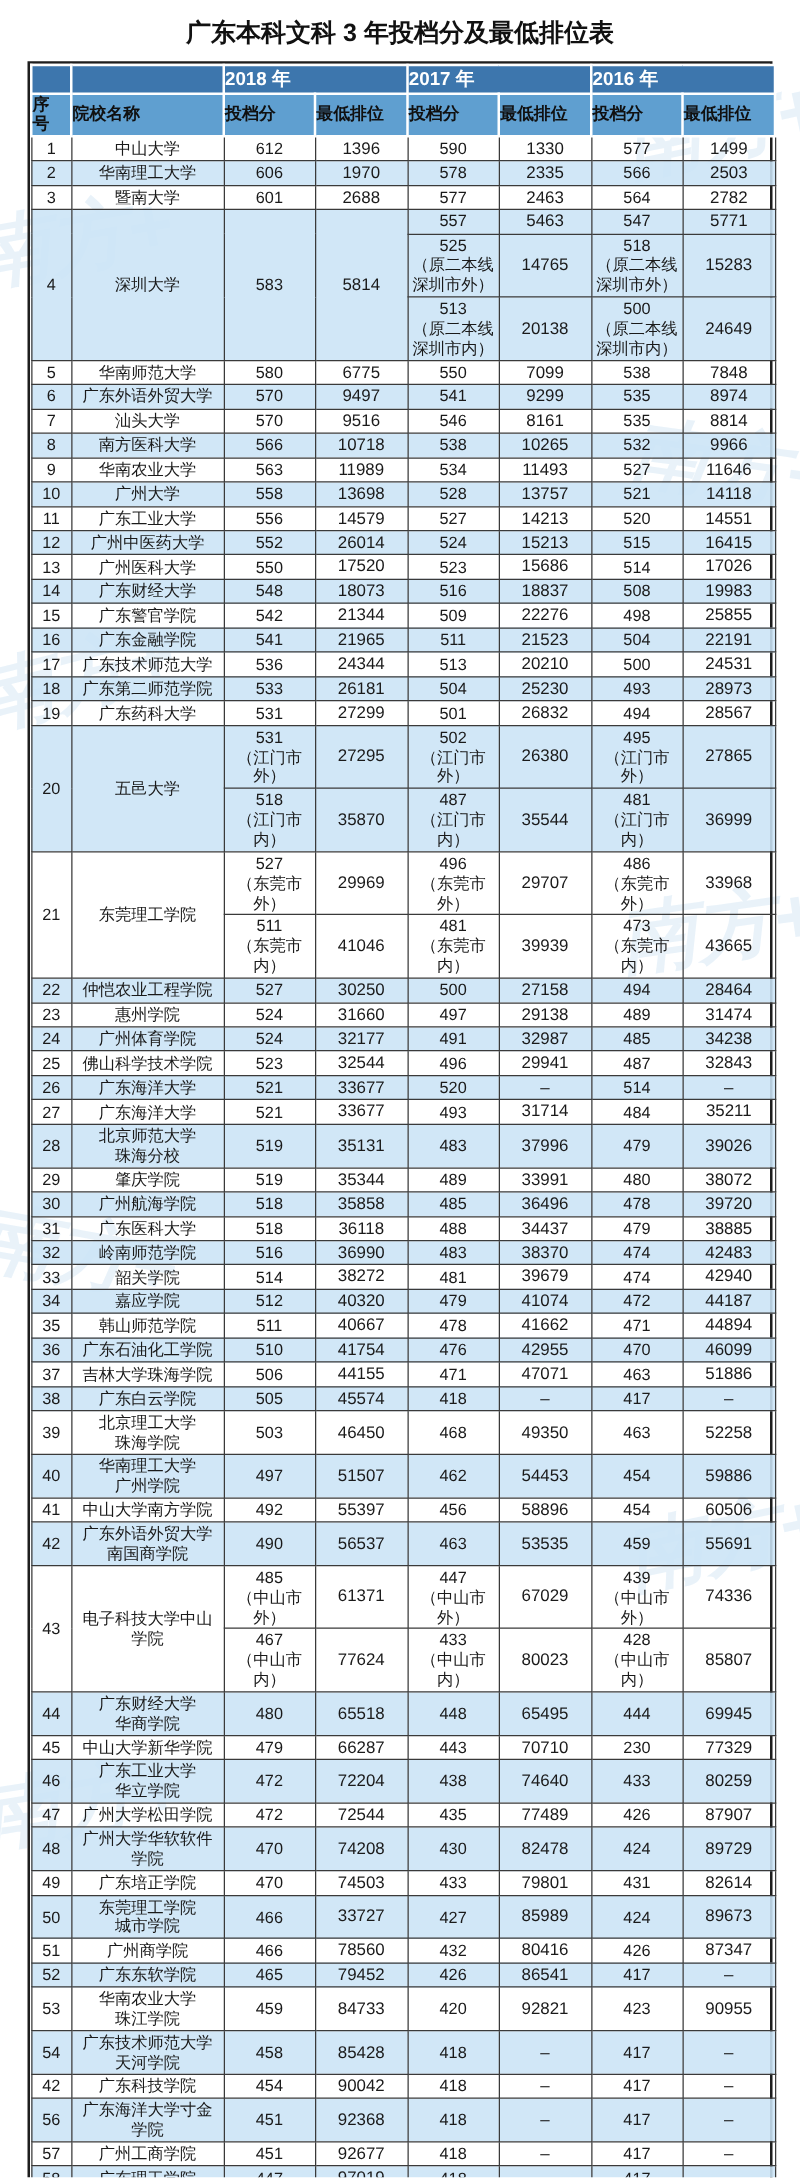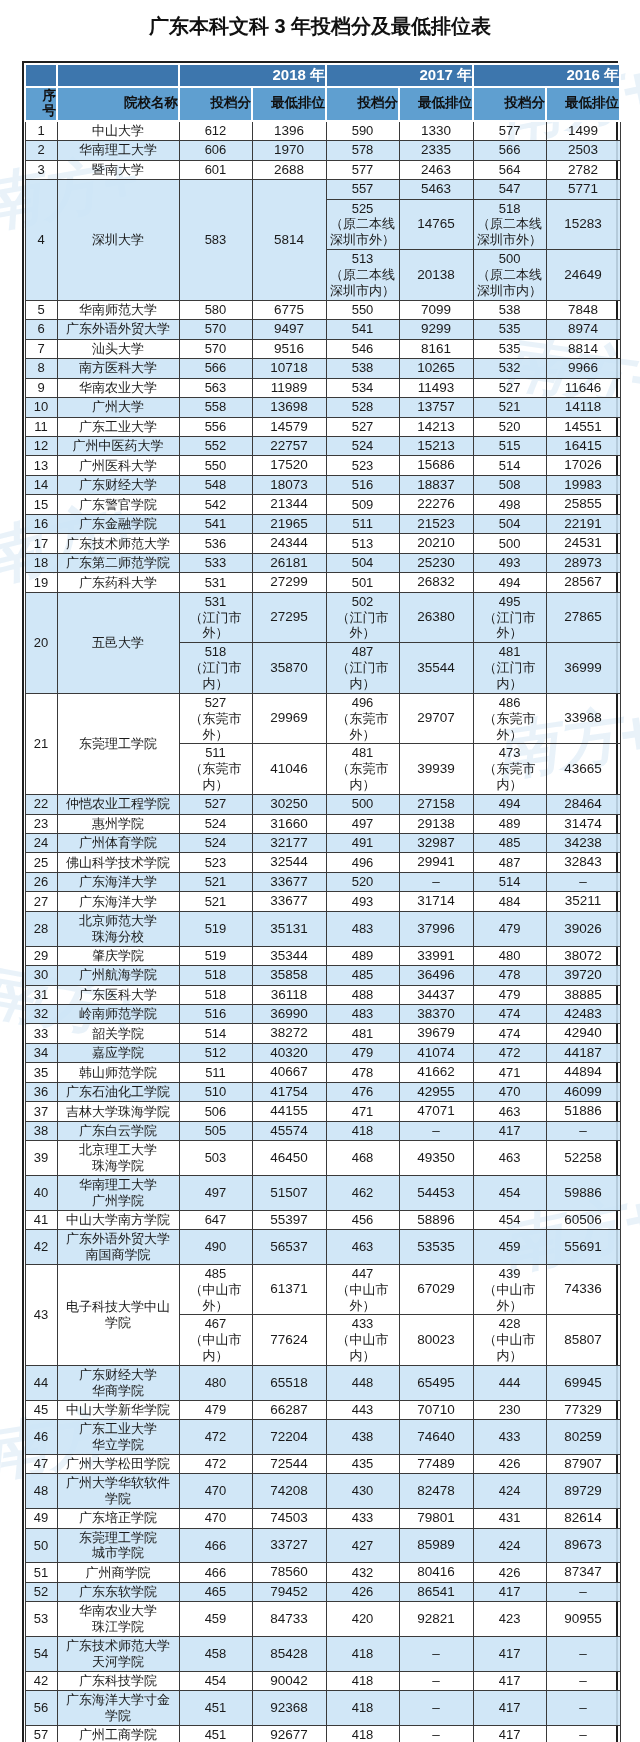--- a/index.html
+++ b/index.html
@@ -14,24 +14,24 @@
   .page{position:relative;width:640px;height:1742px;background:#fff;overflow:hidden;margin:0 auto;}
   .wm{position:absolute;z-index:1;color:#5aa0d6;opacity:.13;font-weight:bold;font-size:62px;font-style:italic;pointer-events:none;white-space:nowrap;}
   .w1{top:60px;right:-18px;transform:rotate(-12deg);}
   .w2{top:150px;left:-22px;transform:rotate(-10deg);}
   .w3{top:330px;right:-25px;transform:rotate(8deg);}
   .w4{top:500px;left:-20px;transform:rotate(-14deg);}
   .w5{top:700px;right:-15px;transform:rotate(-8deg);}
   .w6{top:960px;left:-18px;transform:rotate(10deg);}
   .w7{top:1190px;right:-20px;transform:rotate(-12deg);}
   .w8{top:1400px;left:-15px;transform:rotate(-9deg);}
-  .title{position:relative;z-index:2;text-align:center;font-size:20px;font-weight:bold;color:#111;margin:0;padding:13px 0 21px;}
+  .title{position:relative;z-index:2;text-align:center;font-size:20px;font-weight:bold;color:#111;margin:0;padding:13px 0 9px;}
   .table-wrap{position:relative;z-index:2;width:596px;margin:0 auto;border:2px solid #1e1e1e;}
   table{border-collapse:collapse;width:100%;table-layout:fixed;}
-  thead th{font-weight:bold;text-align:right;vertical-align:middle;border:2px solid #fff;padding:1px 0;}
+  thead th{font-weight:bold;text-align:left;vertical-align:middle;border:2px solid #fff;padding:1px 0;}
   .year-row th{background:var(--year-header);color:#fff;font-size:15px;height:23px;}
   .head-row th{background:var(--sub-header);color:#101010;font-size:13.5px;height:33px;white-space:pre-line;line-height:1.1;}
   tbody td{border:1px solid #3a3a3a;text-align:center;vertical-align:middle;color:#1a1a1a;font-size:13.5px;padding:1px 1px;line-height:1.22;background:transparent;}
   tbody tr.alt td{background:rgba(203,228,246,.88);}
   td.school-name{white-space:pre-line;font-size:13px;margin-left:12px;}
   td.score-cell{white-space:pre-line;font-size:13px;}
   td.rank-cell{font-size:13.5px;}
   td.row-index{font-size:13px;}
 </style>
 </head>
@@ -210,21 +210,21 @@
             <td class="rank-cell">14579</td>
             <td class="score-cell">527</td>
             <td class="rank-cell">14213</td>
             <td class="score-cell">520</td>
             <td class="rank-cell">14551</td>
           </tr>
           <tr class="alt">
             <td class="row-index">12</td>
             <td class="school-name">广州中医药大学</td>
             <td class="score-cell">552</td>
-            <td class="rank-cell">22757</td>
+            <td class="rank-cell">26014</td>
             <td class="score-cell">524</td>
             <td class="rank-cell">15213</td>
             <td class="score-cell">515</td>
             <td class="rank-cell">16415</td>
           </tr>
           <tr>
             <td class="row-index">13</td>
             <td class="school-name">广州医科大学</td>
             <td class="score-cell">550</td>
             <td class="rank-cell">17520</td>
@@ -530,21 +530,21 @@
             <td class="score-cell">497</td>
             <td class="rank-cell">51507</td>
             <td class="score-cell">462</td>
             <td class="rank-cell">54453</td>
             <td class="score-cell">454</td>
             <td class="rank-cell">59886</td>
           </tr>
           <tr>
             <td class="row-index">41</td>
             <td class="school-name">中山大学南方学院</td>
-            <td class="score-cell">647</td>
+            <td class="score-cell">492</td>
             <td class="rank-cell">55397</td>
             <td class="score-cell">456</td>
             <td class="rank-cell">58896</td>
             <td class="score-cell">454</td>
             <td class="rank-cell">60506</td>
           </tr>
           <tr class="alt">
             <td class="row-index">42</td>
             <td class="school-name">广东外语外贸大学
 南国商学院</td>

